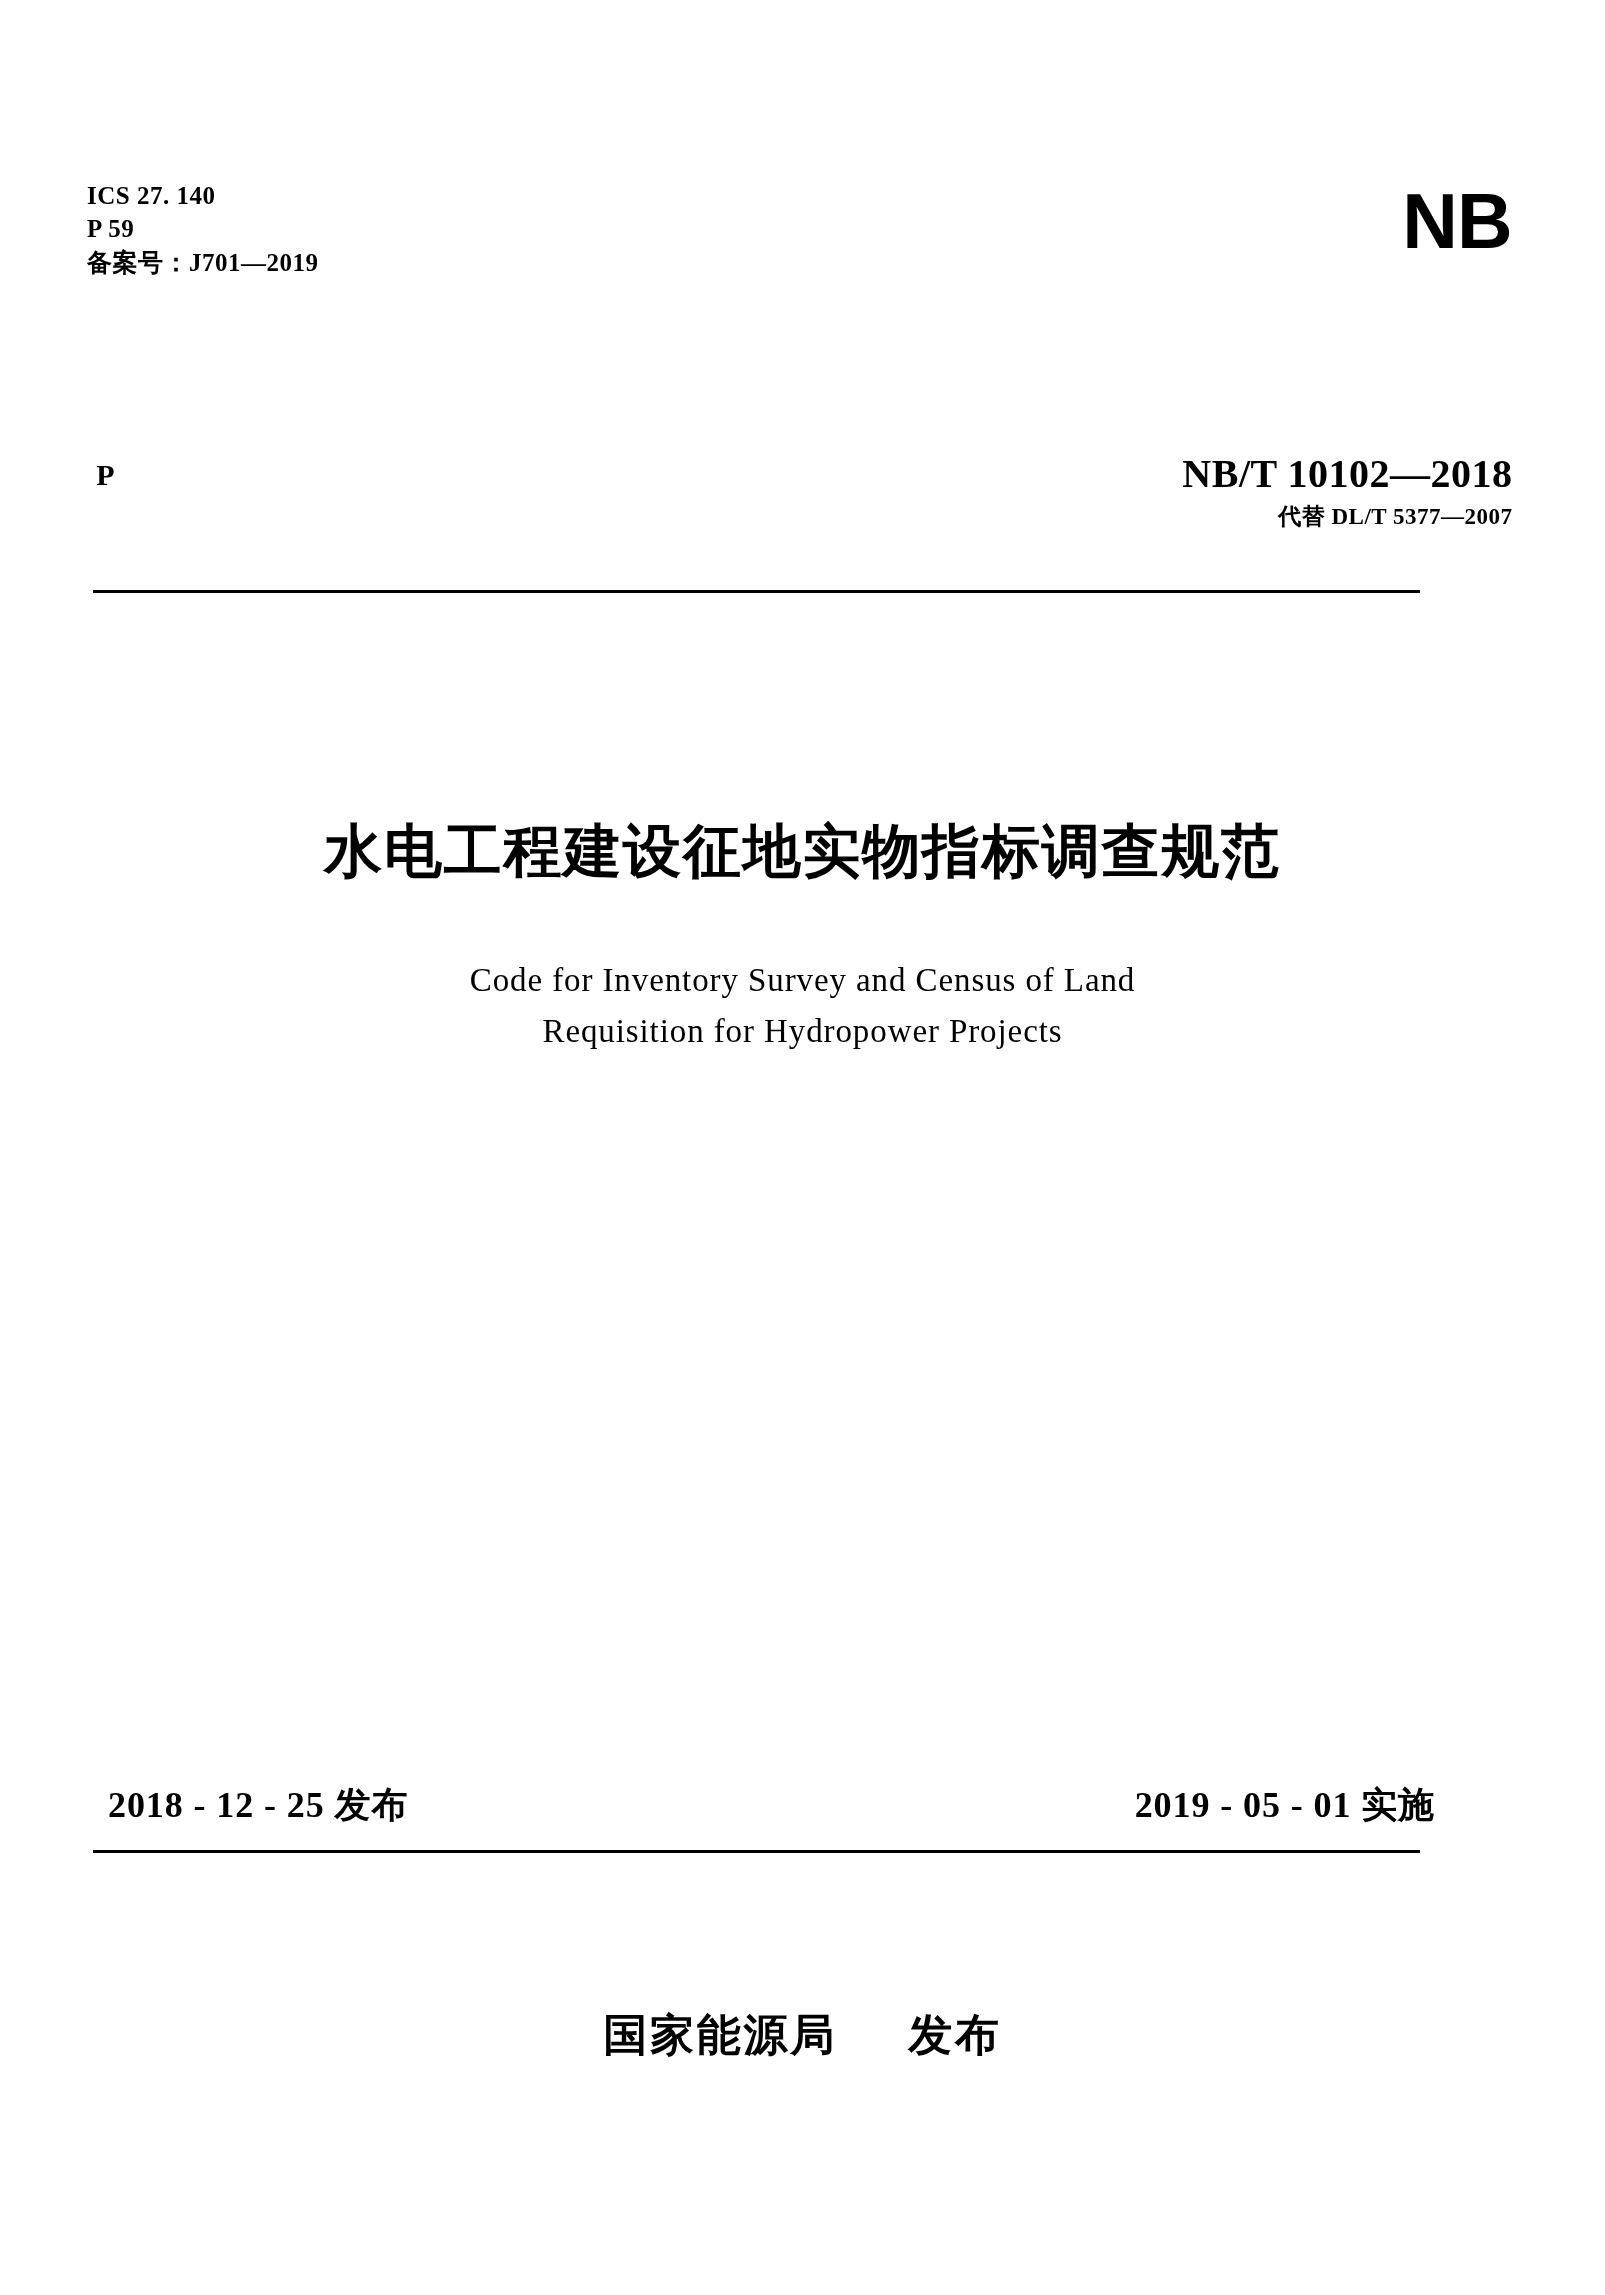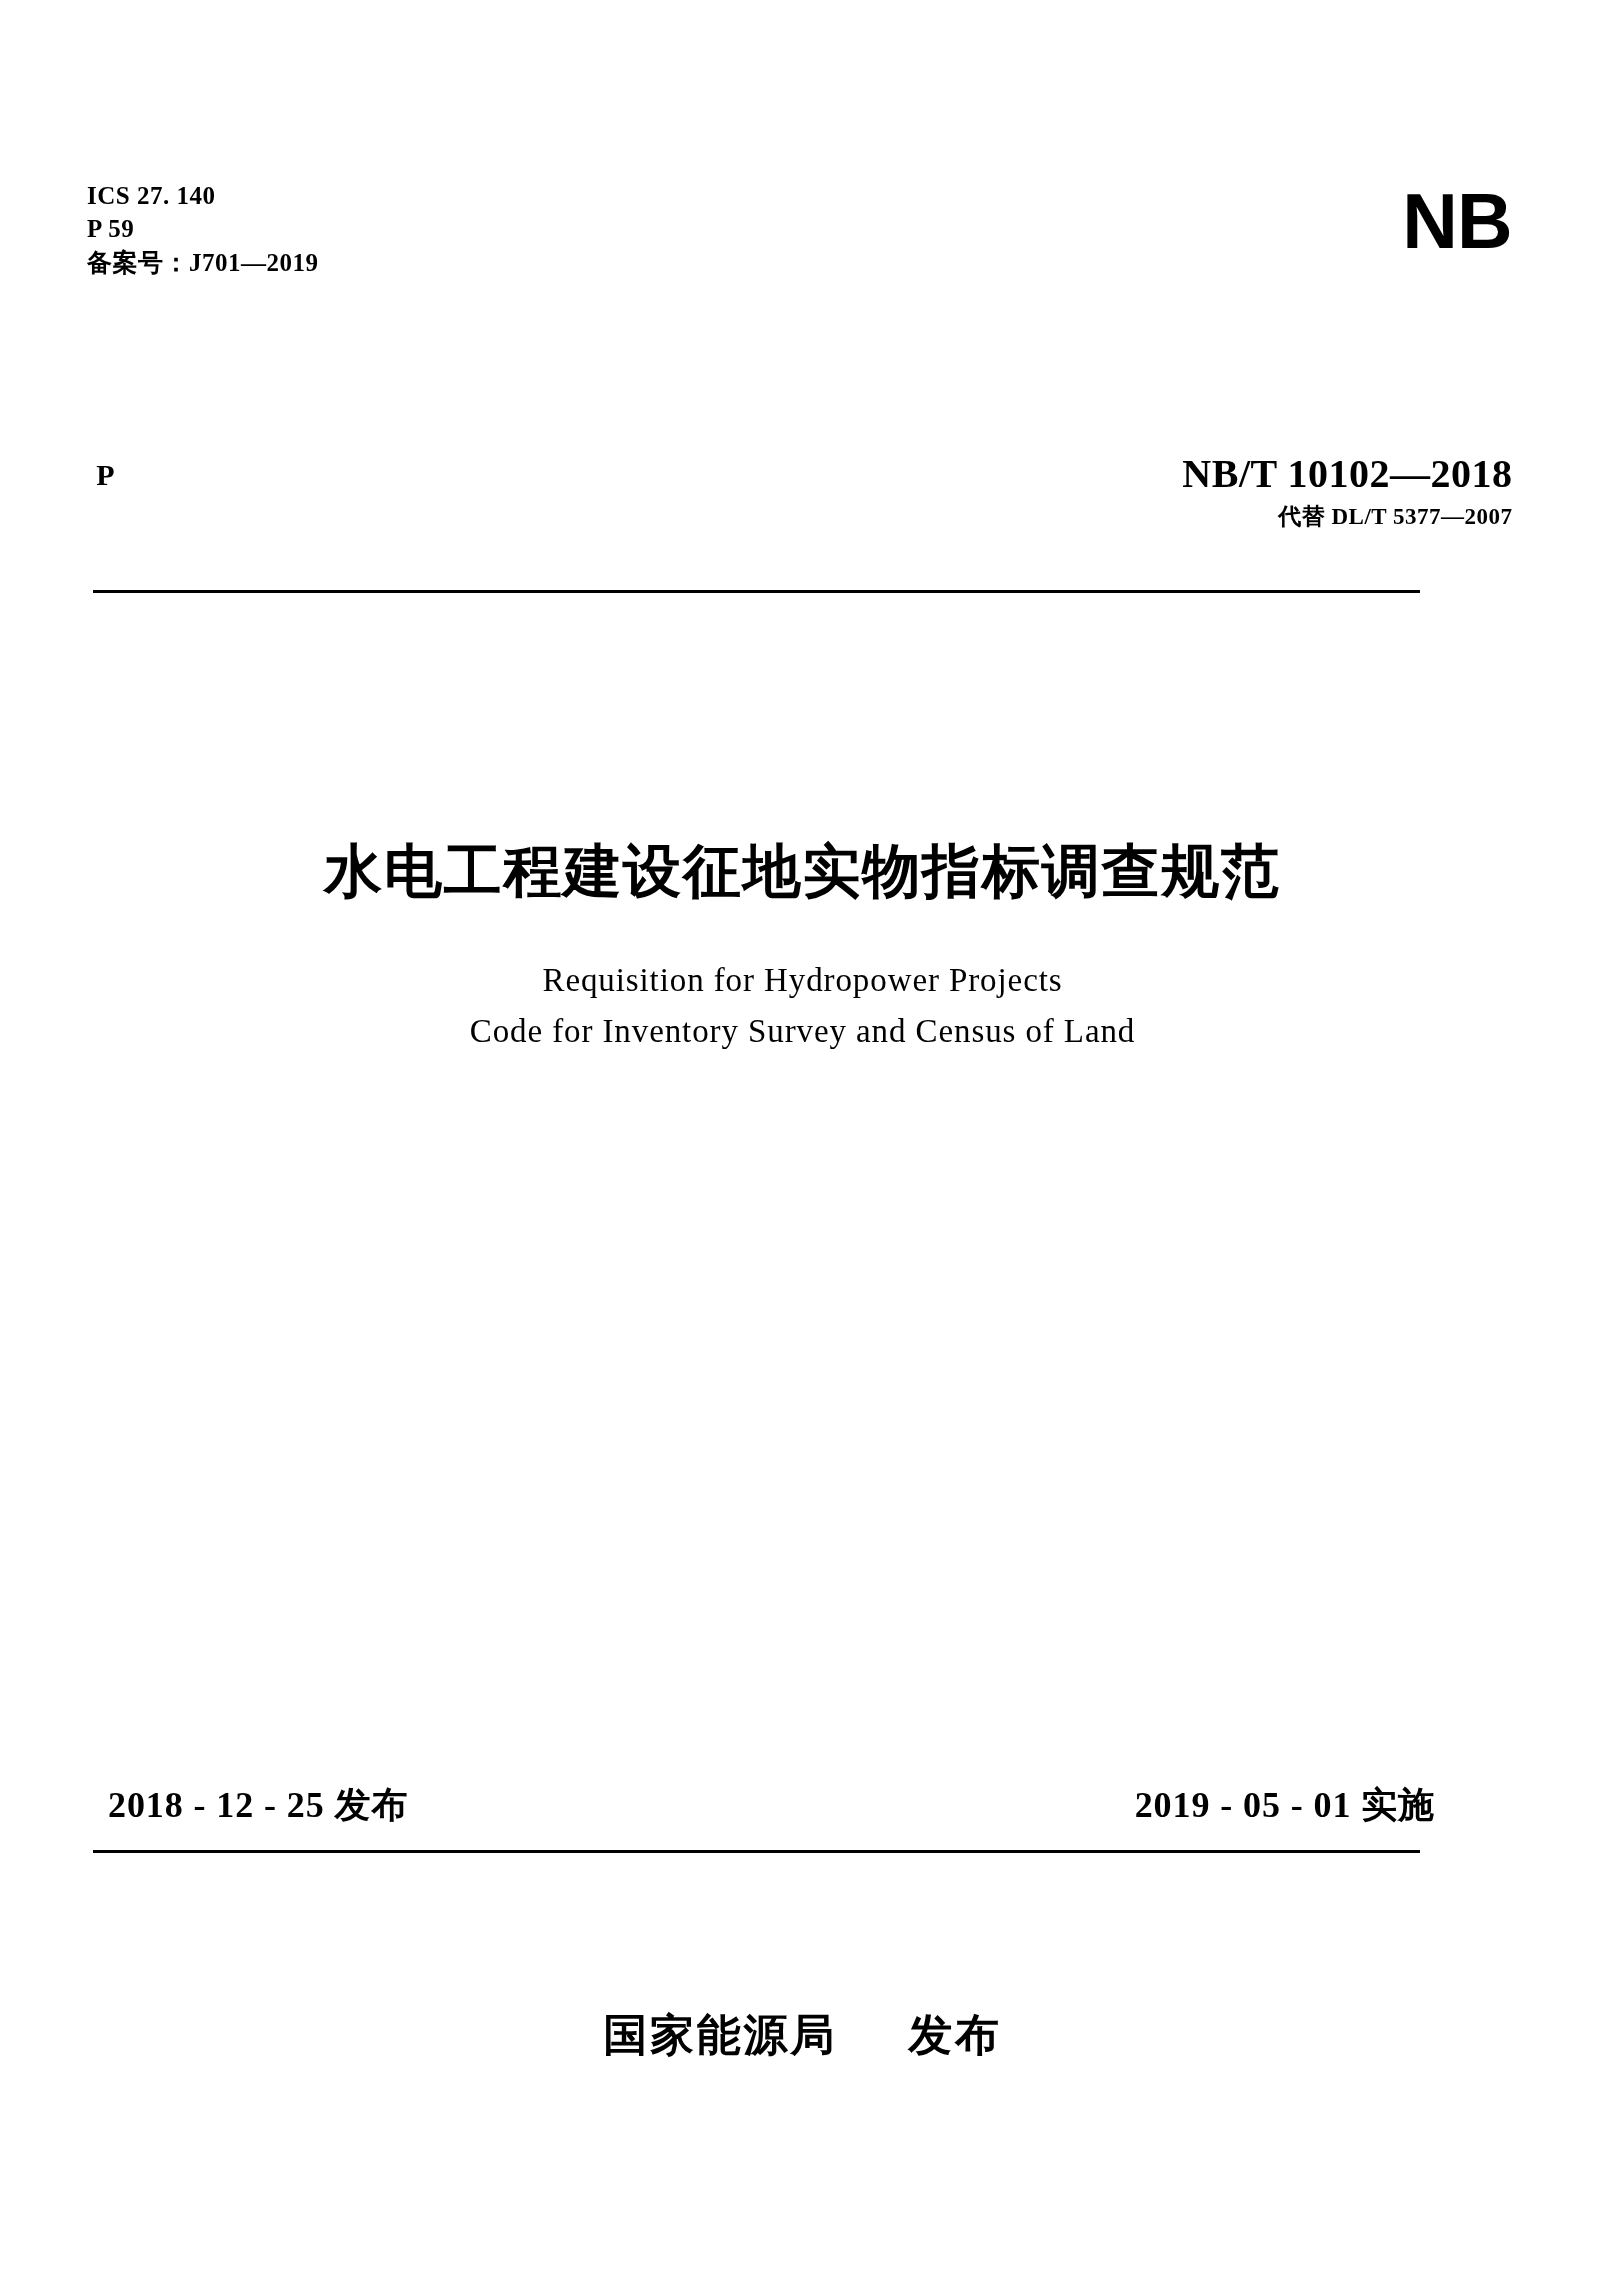--- a/index.html
+++ b/index.html
@@ -121,21 +121,20 @@
   .title-cn {
     position: absolute;
     top: 813px;
     left: 0;
     width: 100%;
     text-align: center;
     font-family: "Liberation Sans", sans-serif;
     font-weight: bold;
     font-size: 58px;
     letter-spacing: 1.8px;
-    margin-top: 20px;
   }
   .title-en {
     position: absolute;
     top: 955px;
     left: 0;
     width: 100%;
     text-align: center;
     font-family: "Liberation Serif", serif;
     font-size: 33px;
     line-height: 1.55;
@@ -204,22 +203,22 @@
       <div class="replaces">
         <span class="cn">代替</span>
         <span>DL/T 5377—2007</span>
       </div>
     </div>
 
     <div class="rule-top"></div>
 
     <div class="title-cn">水电工程建设征地实物指标调查规范</div>
     <div class="title-en">
+      <div>Code for Inventory Survey and Census of Land</div>
       <div>Requisition for Hydropower Projects</div>
-      <div>Code for Inventory Survey and Census of Land</div>
     </div>
 
     <div class="dates">
       <div>
         <span>2018 - 12 - 25</span>
         <span class="cn">发布</span>
       </div>
       <div>
         <span>2019 - 05 - 01</span>
         <span class="cn">实施</span>

